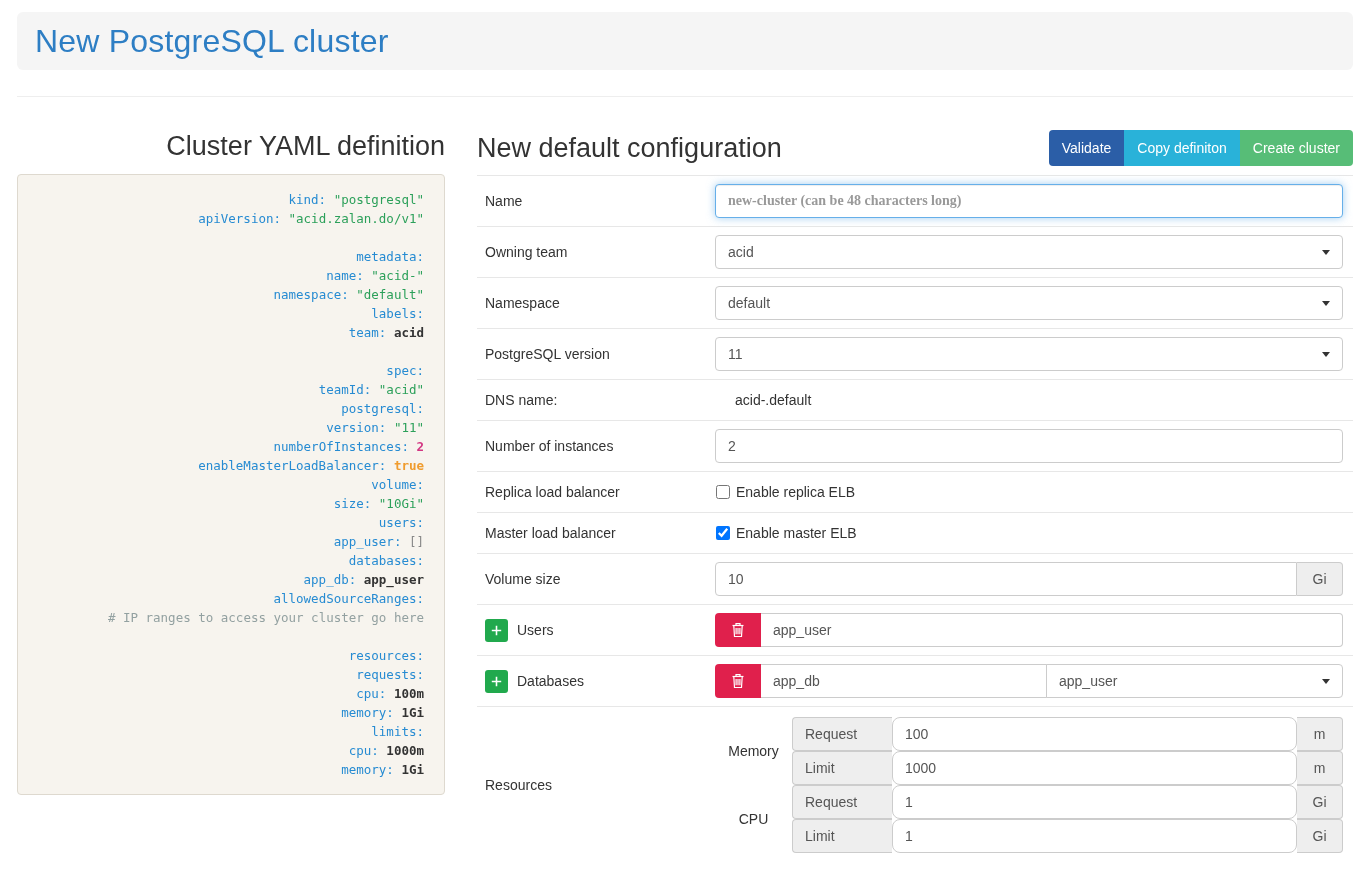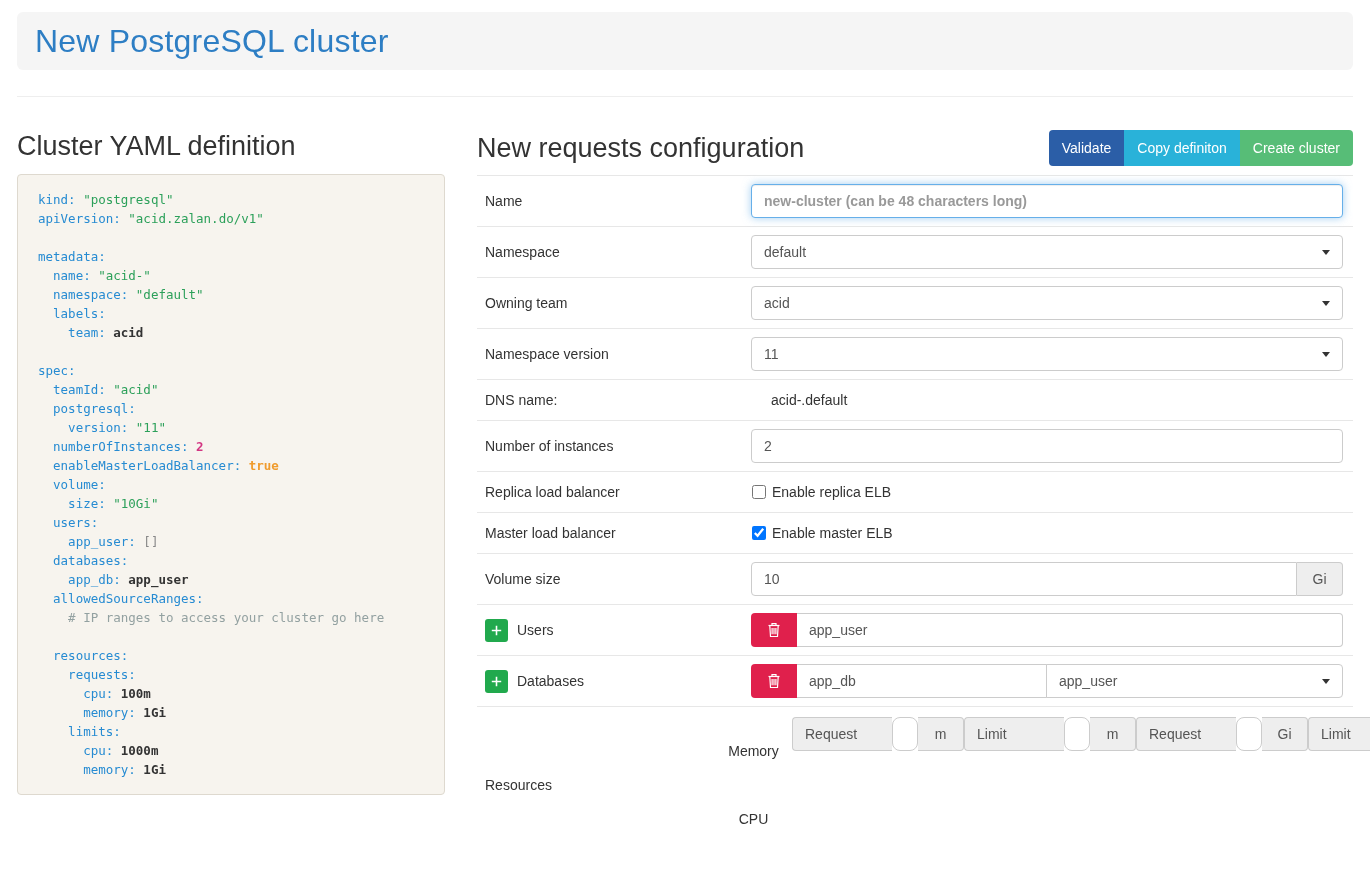--- a/index.html
+++ b/index.html
@@ -14,21 +14,21 @@
   
   .jumbotron {
     margin-top:12px; height:58px; background:#f5f5f5;
     border-radius:6px; display:flex; align-items:center; padding:0 18px;
   }
   .jumbotron h1 { margin:0; font-size:32px; font-weight:400; color:#2d7ec4; letter-spacing:.2px; }
   hr.top-rule { border:none; border-top:1px solid #eee; margin:26px 0 0 0; }
 
   
   .content { display:flex; margin-top:33px; align-items:flex-start; }
-  .left-col { width:428px; flex:none; margin-right:32px; }
+  .left-col { width:428px; flex:none; margin-right:32px;text-align:right; }
   .right-col { flex:1; min-width:0; }
   h2.sec { margin:0; font-size:27px; font-weight:400; color:#333; line-height:32px; }
 
   
   .yaml-box {
     margin:12px 0 0 0; background:#f7f4ee; border:1px solid #ded9cf; border-radius:4px;
     padding:15px 20px; font-family:"DejaVu Sans Mono", monospace; font-size:12.5px;
     color:#333;
   }
   .yline { height:19px; line-height:19px; white-space:pre; }
@@ -45,33 +45,34 @@
   .btn-group { display:flex; }
   .btn {
     border:none; height:36px; padding:0 13px; color:#fff; font-size:14px;
     font-family:inherit; cursor:pointer; line-height:36px;
   }
   .btn-validate { background:#2b5ea7; border-radius:4px 0 0 4px; }
   .btn-copy { background:#29b2d9; }
   .btn-create { background:#57bd77; border-radius:0 4px 4px 0; }
 
   
-  .frow { display:flex; align-items:center; border-top:1px solid #e7e7e7; padding:8px 10px 8px 0;gap:36px; }
+  .frow { display:flex; align-items:center; border-top:1px solid #e7e7e7; padding:8px 10px 8px 0; }
   .frow.slim { padding:12px 10px 12px 0; }
   .flabel { width:238px; flex:none; padding-left:8px; color:#333; }
   .fctl { flex:1; display:flex; align-items:center; min-width:0; }
 
   .tin {
     height:34px; width:100%; border:1px solid #ccc; border-radius:4px;
     padding:6px 12px; font-size:14px; color:#555; font-family:inherit; background:#fff;
   }
   .tin::placeholder { color:#999; font-weight:bold; opacity:1; }
   .tin.focused {
     border-color:#66afe9; outline:0;
     box-shadow:inset 0 1px 1px rgba(0,0,0,.075), 0 0 8px rgba(102,175,233,.6);
+    font-family:Liberation Serif, serif;
   }
 
   .sel {
     height:34px; width:100%; border:1px solid #ccc; border-radius:4px; background:#fff;
     padding:0 12px; color:#555; display:flex; align-items:center; justify-content:space-between;
     cursor:pointer;
   }
   .caret { width:0; height:0; border-left:4px solid transparent; border-right:4px solid transparent; border-top:5px solid #333; }
 
   .static-val { color:#333;margin-left:20px; }
@@ -98,21 +99,21 @@
   .igroup .tin.after-trash { border-radius:0 4px 4px 0; border-left:none; }
   .igroup .tin.mid { border-radius:0; border-left:none; }
   .igroup .sel.tail { border-radius:0 4px 4px 0; width:297px; flex:none; border-left:1px solid #ccc; margin-left:-1px; }
   .label-with-btn { display:flex; align-items:center; }
 
   
   .res-row { display:flex; border-top:1px solid #e7e7e7; padding:10px 10px 12px 0; align-items:stretch; }
   .res-row .flabel { display:flex; align-items:center; }
   .res-sub { width:77px; flex:none; display:flex; flex-direction:column; }
   .res-sub .sub { height:68px; display:flex; align-items:center; justify-content:center; color:#333; }
-  .res-groups { flex:1; display:flex; flex-direction:row; min-width:0; }
+  .res-groups { flex:1; display:flex; flex-direction:column; min-width:0; }
   .res-groups .igroup { height:34px; }
   .addon-pre {
     background:#eee; border:1px solid #ccc; border-right:none; border-radius:4px 0 0 4px;
     color:#555; width:100px; flex:none; padding:0 12px; display:flex; align-items:center;
   }
   .res-groups .tin { border-radius:8px; }
 </style>
 </head>
 <body>
 
@@ -125,59 +126,59 @@
 
   <div class="content">
 
     <div class="left-col">
       <h2 class="sec">Cluster YAML definition</h2>
       <pre class="yaml-box" id="yaml-box"><div class="yline"><span class="tok-key">kind:</span><span class="tok-str"> "postgresql"</span></div><div class="yline"><span class="tok-key">apiVersion:</span><span class="tok-str"> "acid.zalan.do/v1"</span></div><div class="yline">&nbsp;</div><div class="yline"><span class="tok-key">metadata:</span></div><div class="yline"><span class="tok-key">  name:</span><span class="tok-str"> "acid-"</span></div><div class="yline"><span class="tok-key">  namespace:</span><span class="tok-str"> "default"</span></div><div class="yline"><span class="tok-key">  labels:</span></div><div class="yline"><span class="tok-key">    team:</span><span class="tok-val"> acid</span></div><div class="yline">&nbsp;</div><div class="yline"><span class="tok-key">spec:</span></div><div class="yline"><span class="tok-key">  teamId:</span><span class="tok-str"> "acid"</span></div><div class="yline"><span class="tok-key">  postgresql:</span></div><div class="yline"><span class="tok-key">    version:</span><span class="tok-str"> "11"</span></div><div class="yline"><span class="tok-key">  numberOfInstances:</span><span class="tok-num"> 2</span></div><div class="yline"><span class="tok-key">  enableMasterLoadBalancer:</span><span class="tok-bool"> true</span></div><div class="yline"><span class="tok-key">  volume:</span></div><div class="yline"><span class="tok-key">    size:</span><span class="tok-str"> "10Gi"</span></div><div class="yline"><span class="tok-key">  users:</span></div><div class="yline"><span class="tok-key">    app_user:</span><span class="tok-arr"> []</span></div><div class="yline"><span class="tok-key">  databases:</span></div><div class="yline"><span class="tok-key">    app_db:</span><span class="tok-val"> app_user</span></div><div class="yline"><span class="tok-key">  allowedSourceRanges:</span></div><div class="yline"><span class="tok-comment">    # IP ranges to access your cluster go here</span></div><div class="yline">&nbsp;</div><div class="yline"><span class="tok-key">  resources:</span></div><div class="yline"><span class="tok-key">    requests:</span></div><div class="yline"><span class="tok-key">      cpu:</span><span class="tok-val"> 100m</span></div><div class="yline"><span class="tok-key">      memory:</span><span class="tok-val"> 1Gi</span></div><div class="yline"><span class="tok-key">    limits:</span></div><div class="yline"><span class="tok-key">      cpu:</span><span class="tok-val"> 1000m</span></div><div class="yline"><span class="tok-key">      memory:</span><span class="tok-val"> 1Gi</span></div></pre>
     </div>
 
     <div class="right-col">
       <div class="config-header">
-        <h2 class="sec">New requests configuration</h2>
+        <h2 class="sec">New default configuration</h2>
         <div class="btn-group">
           <button class="btn btn-validate">Validate</button>
           <button class="btn btn-copy">Copy definiton</button>
           <button class="btn btn-create">Create cluster</button>
         </div>
       </div>
 
       <div class="form">
 
         <div class="frow">
           <div class="flabel">Name</div>
           <div class="fctl">
             <input class="tin focused" type="text" placeholder="new-cluster (can be 48 characters long)" style="">
           </div>
         </div>
 
         <div class="frow">
+          <div class="flabel">Owning team</div>
+          <div class="fctl">
+            <div class="sel">
+              <span>acid</span>
+              <span class="caret"></span>
+            </div>
+          </div>
+        </div>
+
+        <div class="frow">
           <div class="flabel">Namespace</div>
           <div class="fctl">
             <div class="sel">
               <span>default</span>
               <span class="caret"></span>
             </div>
           </div>
         </div>
 
         <div class="frow">
-          <div class="flabel">Owning team</div>
-          <div class="fctl">
-            <div class="sel">
-              <span>acid</span>
-              <span class="caret"></span>
-            </div>
-          </div>
-        </div>
-
-        <div class="frow">
-          <div class="flabel">Namespace version</div>
+          <div class="flabel">PostgreSQL version</div>
           <div class="fctl">
             <div class="sel">
               <span>11</span>
               <span class="caret"></span>
             </div>
           </div>
         </div>
 
         <div class="frow slim">
           <div class="flabel">DNS name:</div>

